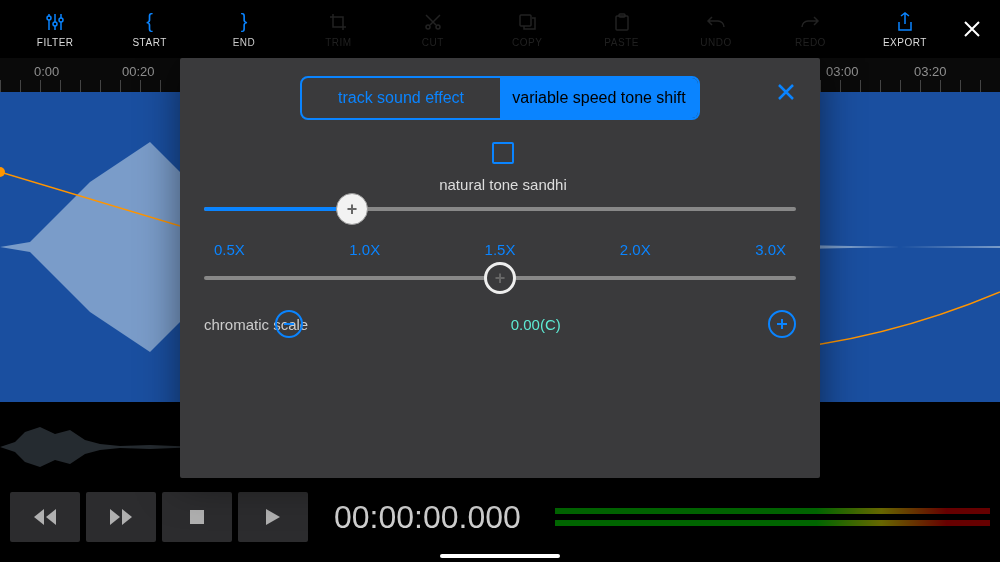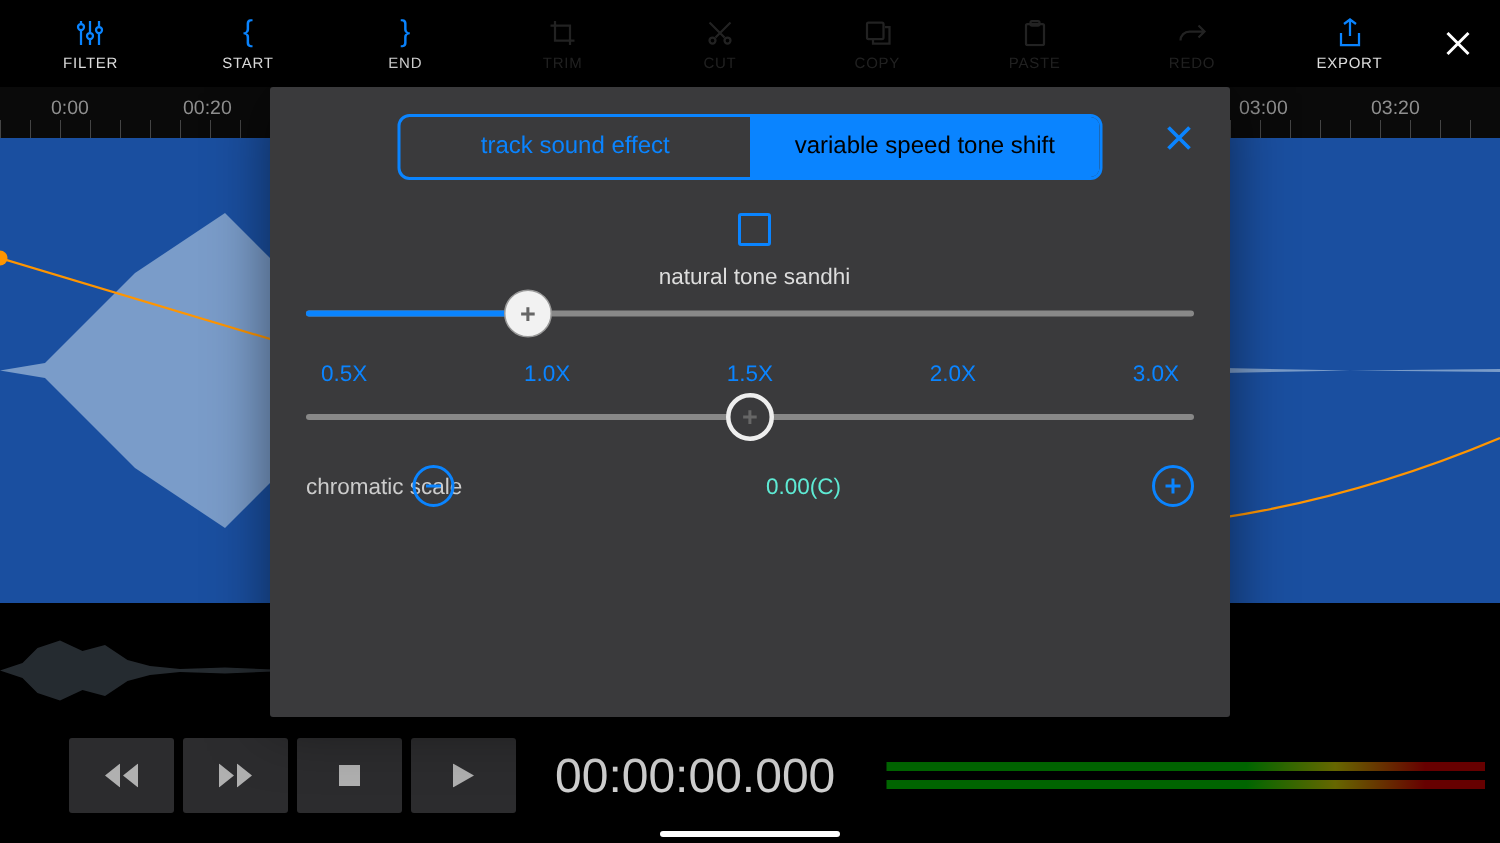--- a/index.html
+++ b/index.html
@@ -22,31 +22,31 @@
     background: repeating-linear-gradient(to right, #444 0, #444 1px, transparent 1px, transparent 20px); }
 
   
   .wave-area { height: 380px; position: relative; overflow: hidden; }
   .wave-top { position: absolute; top: 0; left: 0; right: 0; height: 310px; background: #1a4fa0; }
   .wave-svg { position: absolute; top: 0; left: 0; width: 100%; height: 310px; }
   .wave-small { position: absolute; top: 330px; left: 0; right: 0; height: 50px; background: #000; }
   .wave-small-svg { position: absolute; top: 0; left: 0; width: 100%; height: 100%; opacity: 0.35; }
 
   
-  .transport { position: absolute; bottom: 0; left: 0; right: 0; height: 80px; display: flex; align-items: center; padding: 0 10px 10px 10px; gap: 4px; margin-left: 36px; }
+  .transport { position: absolute; bottom: 0; left: 0; right: 0; height: 80px; display: flex; align-items: center; padding: 0 10px 10px 10px; gap: 4px; }
   .tbtn { width: 70px; height: 50px; background: #2c2c2e; display: flex; align-items: center; justify-content: center; cursor: pointer; border-radius: 2px; margin-right: 2px;}
   .timecode { flex: 0 0 auto; font-size: 32px; color: #cfcfcf; font-variant-numeric: tabular-nums; margin-left: 20px; }
   .levels { flex: 1; margin-left: 30px; display: flex; flex-direction: column; gap: 6px; }
   .level-bar { height: 6px; background: linear-gradient(to right, #0a0 0%, #0a0 60%, #aa0 75%, #a00 90%); opacity: 0.6; }
 
   .home-indicator { position: absolute; bottom: 4px; left: 50%; transform: translateX(-50%); width: 120px; height: 4px; background: #fff; border-radius: 2px; }
 
   
   .modal { position: absolute; top: 58px; left: 180px; width: 640px; height: 420px; background: #3a3a3c; border-radius: 2px; box-shadow: 0 4px 40px rgba(0,0,0,0.5); padding: 18px 24px 20px 24px; }
-  .segmented { width: 470px; height: 44px; margin: 0 auto 22px auto; display: flex; border: 2px solid #0a84ff; border-radius: 8px; overflow: hidden; }
+  .segmented { width: 400px; height: 44px; margin: 0 auto 22px auto; display: flex; border: 2px solid #0a84ff; border-radius: 8px; overflow: hidden; }
   .seg { flex: 1; display: flex; align-items: center; justify-content: center; font-size: 16px; color: #0a84ff; cursor: pointer; text-align: center; line-height: 1.1; padding: 0 10px; }
   .seg.active { background: #0a84ff; color: #000000; }
   .modal-close { position: absolute; top: 24px; right: 24px; cursor: pointer; }
 
   .checkbox-row { display: flex; align-items: center; gap: 12px; margin-bottom: 14px; margin-left: 6px; flex-direction: column;}
   .checkbox { width: 22px; height: 22px; border: 2px solid #0a84ff; border-radius: 2px; position: relative; }
   .cb-label { color: #ddd; font-size: 15px; }
 
   .field-label { color: #ccc; font-size: 14px; margin-bottom: 18px; }
 
@@ -115,20 +115,28 @@
     <span class="tool-label">COPY</span>
   </div>
   <div class="tool-btn disabled">
     <span class="tool-icon">
         <svg width="18" height="18" viewBox="0 0 18 18" stroke="#666" stroke-width="1.5" fill="none">
           <rect x="3" y="3" width="12" height="14" rx="1"></rect>
           <rect x="6" y="1" width="6" height="3" rx="1"></rect>
         </svg>
       </span>
     <span class="tool-label">PASTE</span>
+  </div>
+  <div class="tool-btn disabled">
+    <span class="tool-icon">
+        <svg width="20" height="18" viewBox="0 0 20 18" stroke="#666" stroke-width="1.5" fill="none">
+          <path d="M6 4L2 8l4 4M2 8h10a6 6 0 016 6"></path>
+        </svg>
+      </span>
+    <span class="tool-label">UNDO</span>
   </div>
   <div class="tool-btn disabled">
     <span class="tool-icon">
         <svg width="20" height="18" viewBox="0 0 20 18" stroke="#666" stroke-width="1.5" fill="none">
           <path d="M14 4l4 4-4 4M18 8H8a6 6 0 00-6 6"></path>
         </svg>
       </span>
     <span class="tool-label">REDO</span>
   </div>
   <div class="tool-btn">

